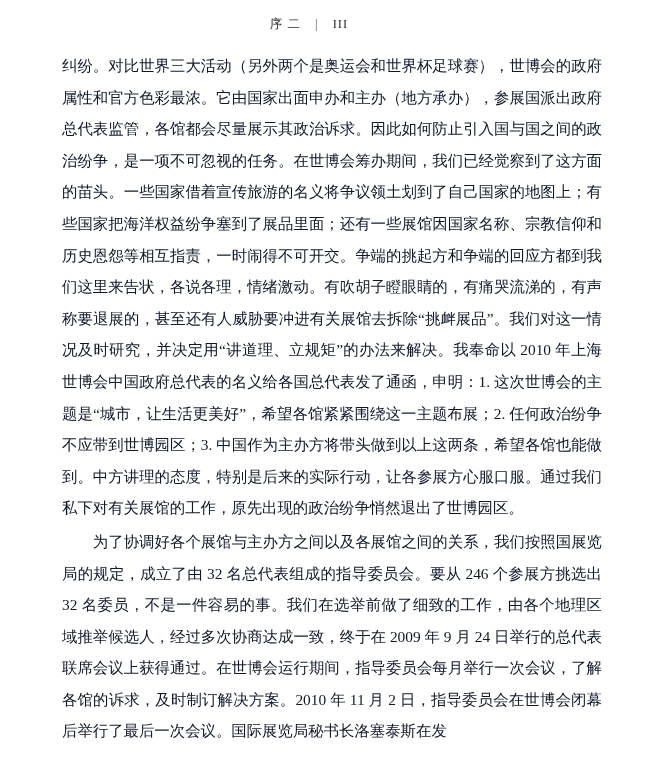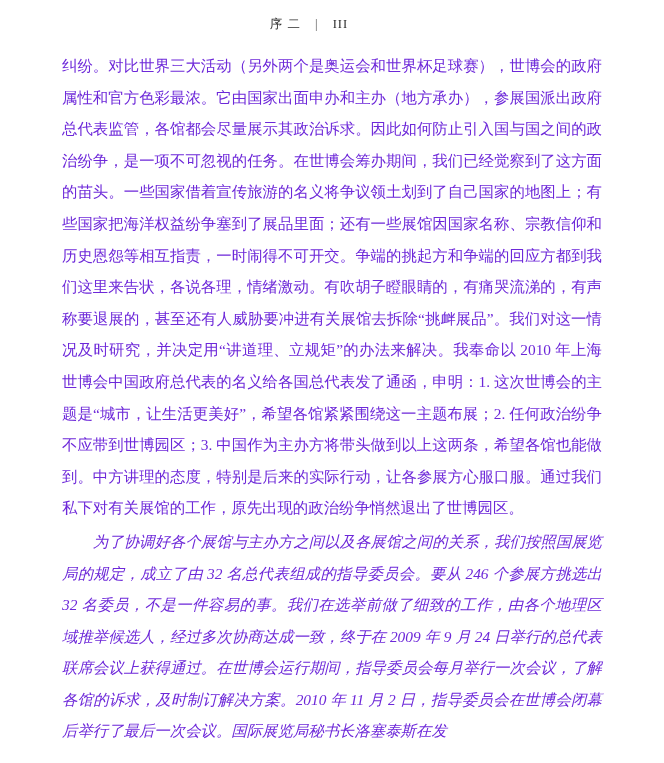--- a/index.html
+++ b/index.html
@@ -33,29 +33,28 @@
   }
   .body-text {
     position: absolute;
     top: 50px;
     left: 62px;
     width: 540px;
     font-size: 15.4px;
     line-height: 31.6px;
     text-align: justify;
     text-justify: inter-ideograph;
-    color: #6d28d9;
+    color: #0f172a;
   }
   .para {
     margin: 0 0 0 0;
     text-indent: 0;
   }
   .para.indent {
     text-indent: 2em;
-    font-style: italic;
   }
   .para + .para {
     margin-top: 2px;
   }
 </style>
 </head>
 <body>
 
 <div class="page">
 

